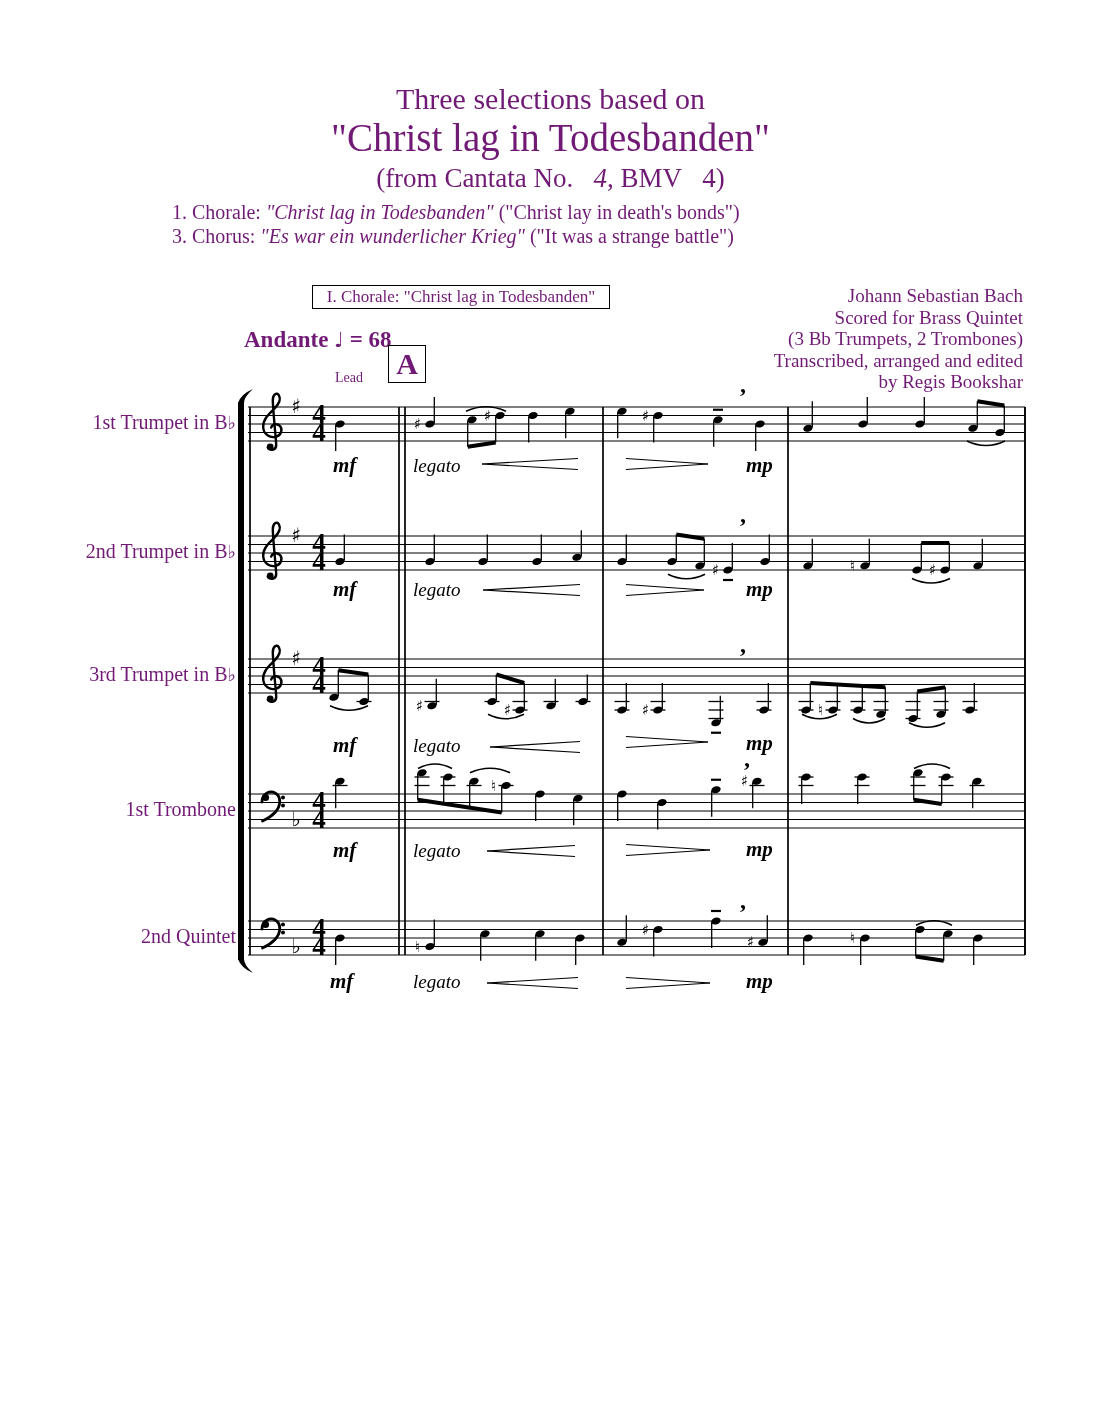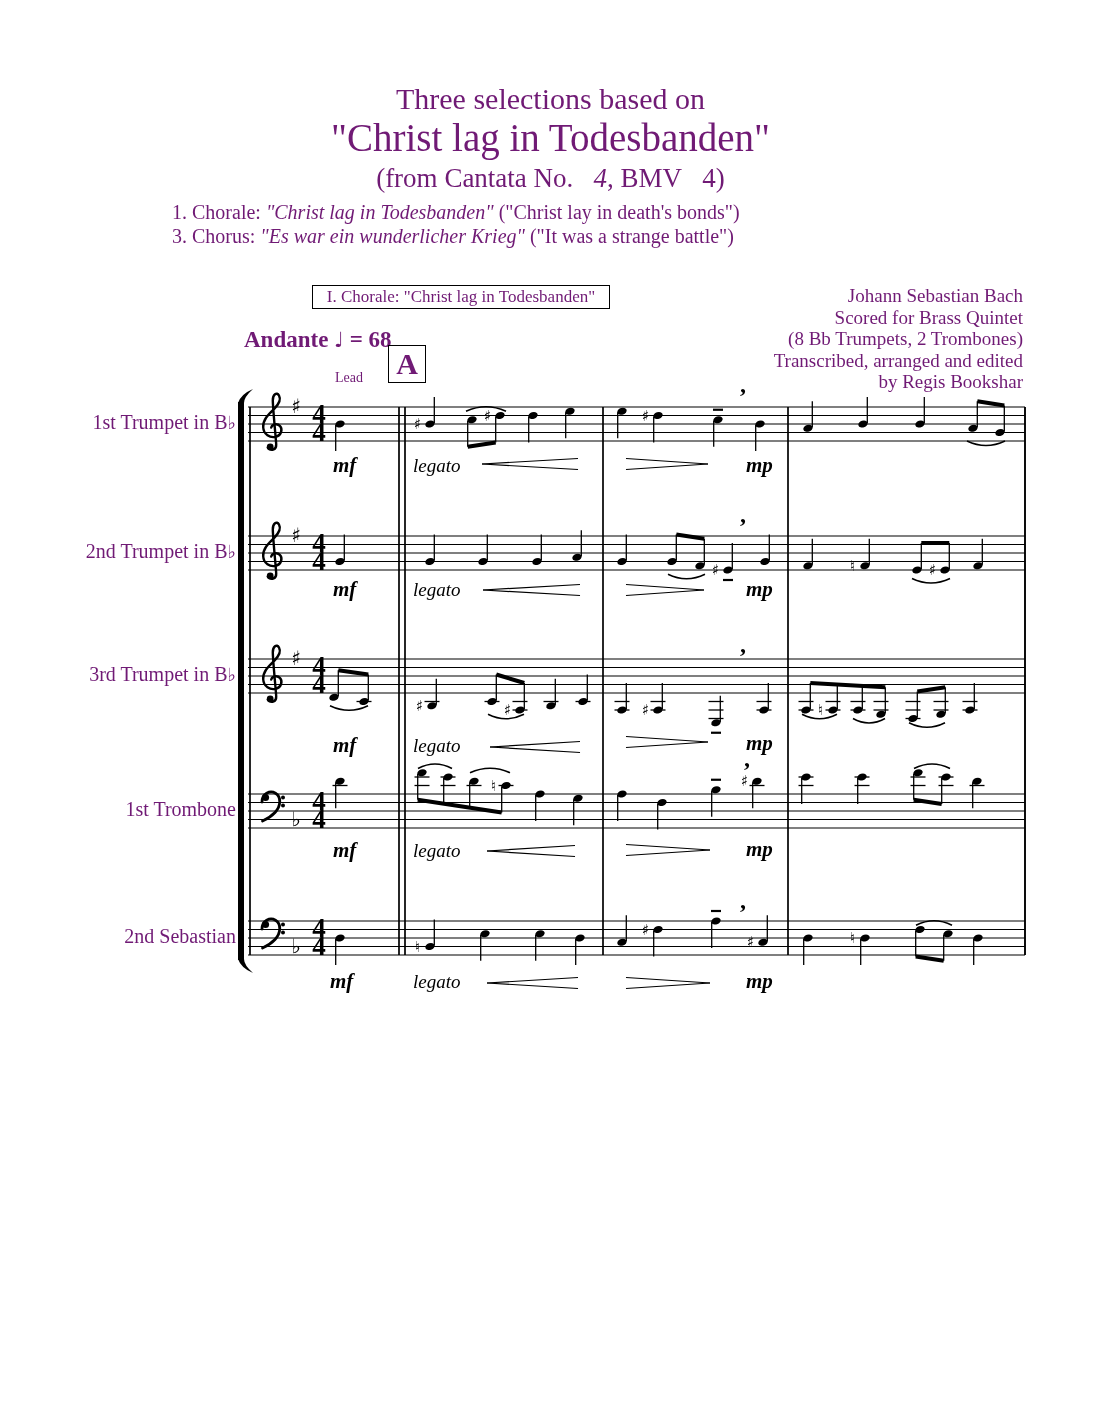--- a/index.html
+++ b/index.html
@@ -39,37 +39,37 @@
   <div class="center t3"><span>(from </span><span style="">Cantata No.</span><span style="font-style: italic;">&nbsp;&nbsp;&nbsp;4</span><span>,&nbsp;BMV&nbsp;&nbsp;&nbsp;4)</span></div>
 
   <div class="selections">
     <div><span>1. Chorale: </span><span style="font-style: italic;">"Christ lag in Todesbanden"</span><span> ("Christ lay in death's bonds")</span></div>
     <div><span>3. Chorus: </span><span style="font-style: italic;">"Es war ein wunderlicher Krieg"</span><span> ("It was a strange battle")</span></div>
   </div>
 
   <div class="credits">
     <div>Johann Sebastian Bach</div>
     <div>Scored for Brass Quintet</div>
-    <div>(8 Bb Trumpets, 2 Trombones)</div>
+    <div>(3 Bb Trumpets, 2 Trombones)</div>
     <div>Transcribed, arranged and edited</div>
     <div>by Regis Bookshar</div>
   </div>
 
   <div class="section-box">I. Chorale: "Christ lag in Todesbanden"</div>
 
   <div class="tempo"><span>Andante</span>&nbsp;<span class="notechar">♩</span>&nbsp;<span>= 68</span></div>
 
   <div class="lead">Lead</div>
   <div class="abox">A</div>
 
   <div class="stafflabel" style="top:411px">1st Trumpet in B<span class="flat">♭</span></div>
   <div class="stafflabel" style="top:540px">2nd Trumpet in B<span class="flat">♭</span></div>
   <div class="stafflabel" style="top:663px">3rd Trumpet in B<span class="flat">♭</span></div>
   <div class="stafflabel" style="top:798px">1st Trombone</div>
-  <div class="stafflabel" style="top:925px">2nd Sebastian</div>
+  <div class="stafflabel" style="top:925px">2nd Quintet</div>
 
   <svg id="score-svg" width="1101" height="690" viewBox="0 330 1101 690">
       <rect x="238" y="402" width="6" height="558" fill="#000"></rect>
       <path d="M238 403 Q241 394 253 389 Q244 397 244 403 Z" fill="#000"></path>
       <path d="M238 959 Q241 968 253 973 Q244 965 244 959 Z" fill="#000"></path>
       <line x1="248" y1="407" x2="1025" y2="407" stroke="#000" stroke-width="1.1"></line>
       <line x1="248" y1="415.5" x2="1025" y2="415.5" stroke="#000" stroke-width="1.1"></line>
       <line x1="248" y1="424" x2="1025" y2="424" stroke="#000" stroke-width="1.1"></line>
       <line x1="248" y1="432.5" x2="1025" y2="432.5" stroke="#000" stroke-width="1.1"></line>
       <line x1="248" y1="441" x2="1025" y2="441" stroke="#000" stroke-width="1.1"></line>

